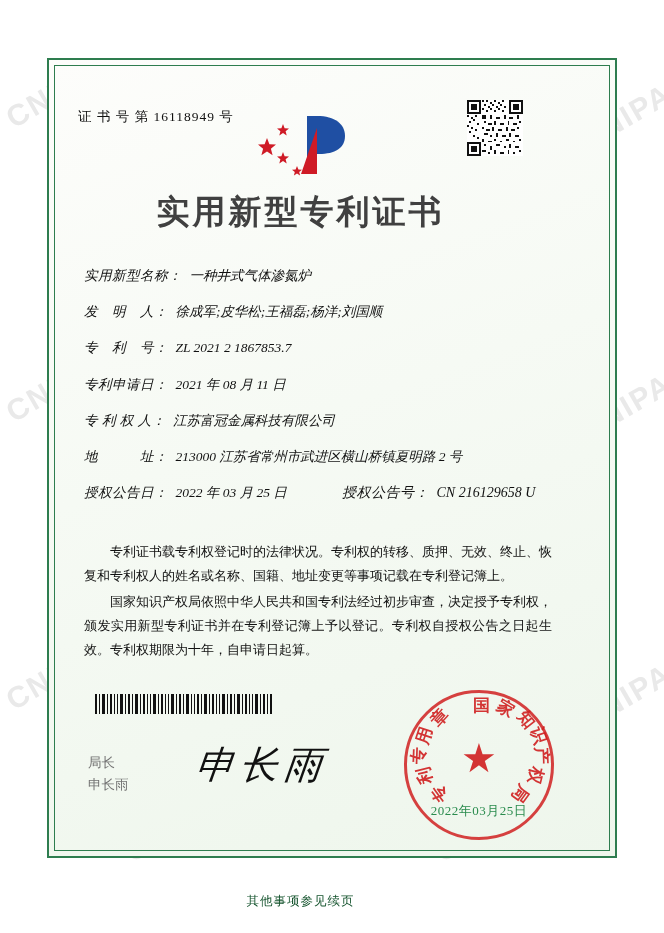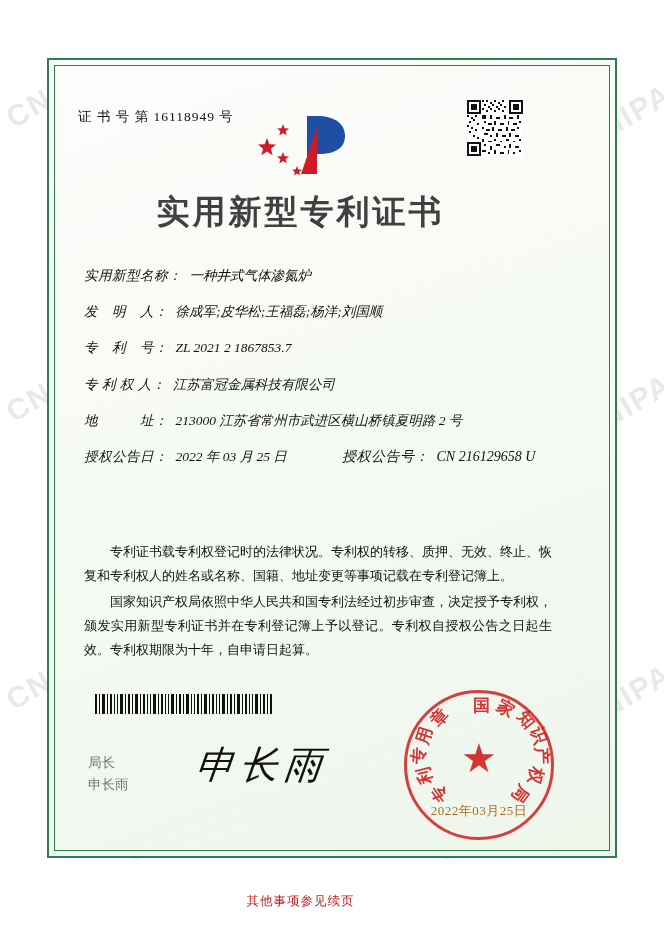--- a/index.html
+++ b/index.html
@@ -189,21 +189,21 @@
     font-family: "DejaVu Sans", sans-serif;
     transform-origin: center center;
   }
   .seal-date {
     position: absolute;
     left: 8px;
     right: 8px;
     bottom: 20px;
     text-align: center;
     font-size: 13px;
-    color: #a16207;
+    color: #15803d;
     opacity: 0.9;
     letter-spacing: 0.5px;
   }
 
   .signature-block {
     position: absolute;
     left: 88px;
     top: 752px;
     font-size: 13.5px;
     color: #737373;
@@ -228,21 +228,21 @@
     text-align: center;
     font-size: 12.5px;
     color: #111;
   }
   .footer-note {
     position: absolute;
     left: 0; right: 0;
     top: 893px;
     text-align: center;
     font-size: 12.5px;
-    color: #b91c1c;
+    color: #14532d;
     letter-spacing: 1px;
   }
 </style>
 </head>
 <body>
 
 <div class="watermarks">
     <div class="wm" style="left: 2px; top: 78px;">CNIPA</div>
     <div class="wm" style="left: 2px; top: 372px;">CNIPA</div>
     <div class="wm" style="left: 2px; top: 660px;">CNIPA</div>
@@ -392,20 +392,24 @@
     </div>
     <div class="field-row">
       <span class="field-label">发　明　人：</span>
       <span class="field-value">徐成军;皮华松;王福磊;杨洋;刘国顺</span>
     </div>
     <div class="field-row">
       <span class="field-label">专　利　号：</span>
       <span class="field-value">ZL 2021 2 1867853.7</span>
     </div>
     <div class="field-row">
+      <span class="field-label">专利申请日：</span>
+      <span class="field-value">2021 年 08 月 11 日</span>
+    </div>
+    <div class="field-row">
       <span class="field-label">专 利 权 人：</span>
       <span class="field-value">江苏富冠金属科技有限公司</span>
     </div>
     <div class="field-row">
       <span class="field-label">地　　　址：</span>
       <span class="field-value">213000 江苏省常州市武进区横山桥镇夏明路 2 号</span>
     </div>
     <div class="field-row row-grant">
       <span class="field-label">授权公告日：</span>
       <span class="field-value">2022 年 03 月 25 日</span>

